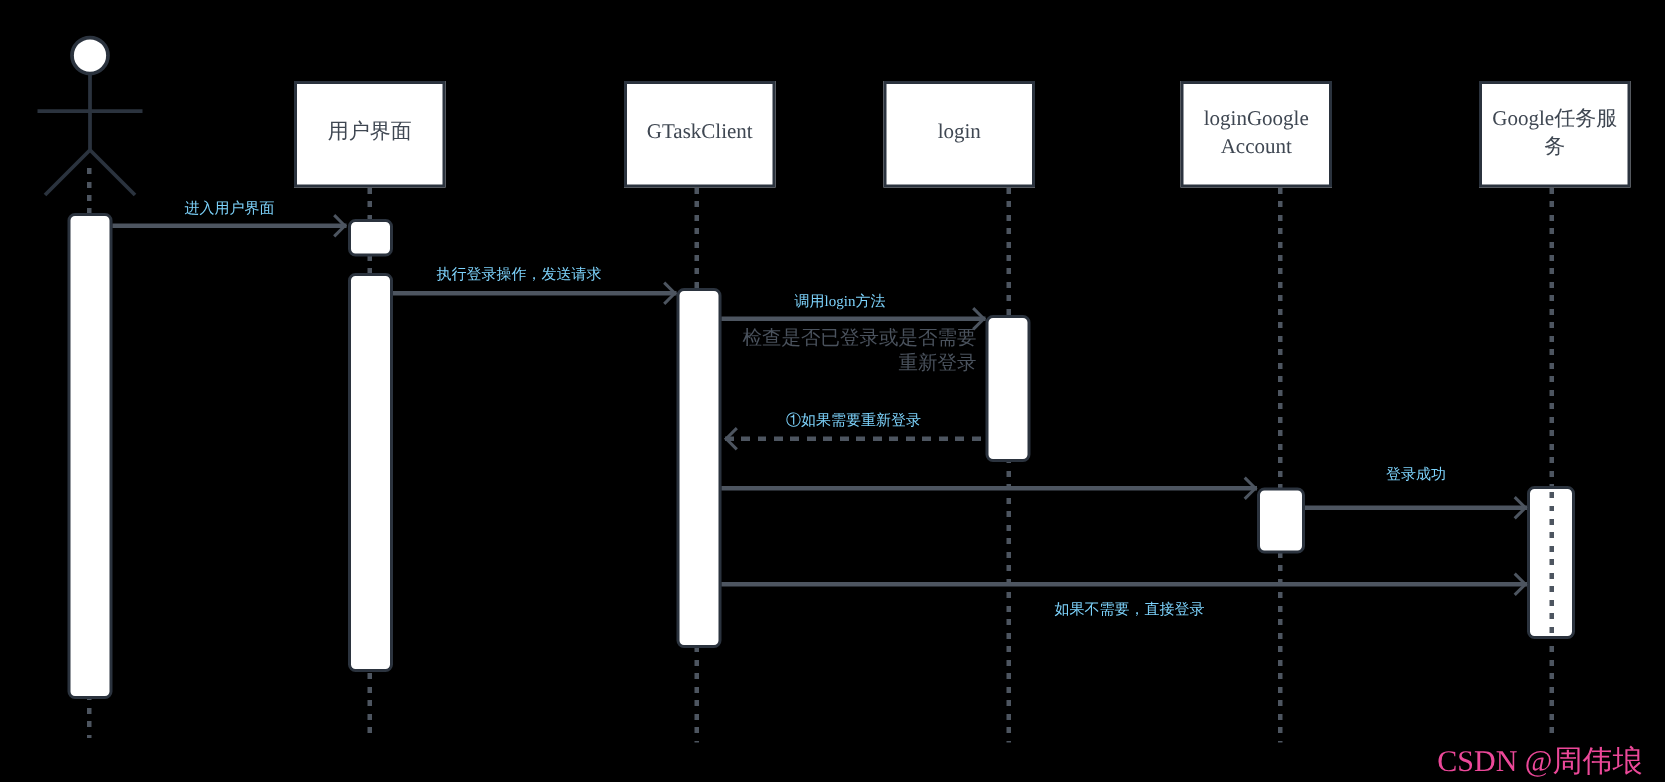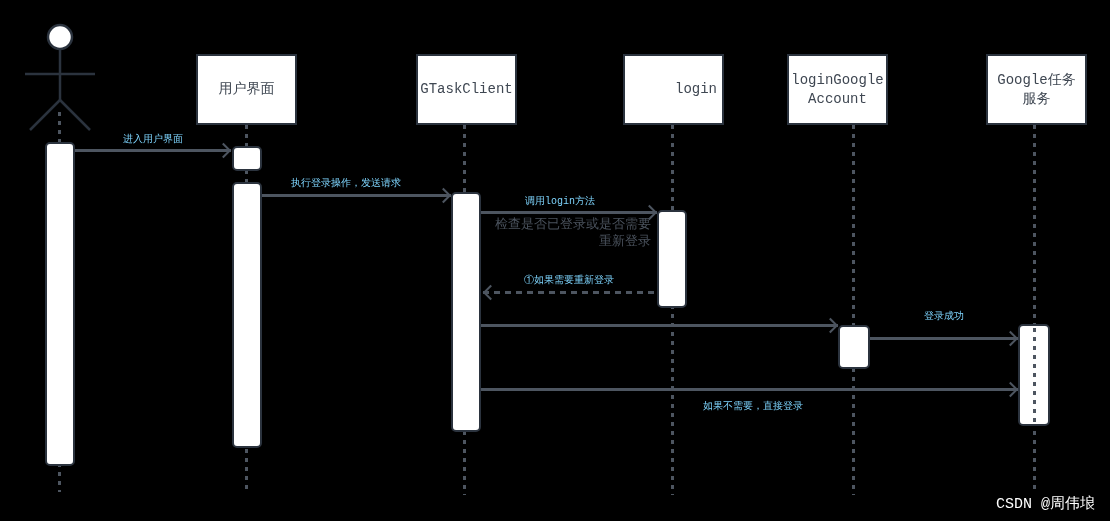--- a/index.html
+++ b/index.html
@@ -1,18 +1,18 @@
 <!DOCTYPE html>
 <html><head>
 <meta charset="utf-8">
 <style>
   html,body { margin:0; padding:0; background:#000; }
   .stage {
     position:relative; width:1110px; height:521px; background:#000000;
-    font-family:Liberation Mono, monospace; overflow:hidden;
+    font-family:Liberation Serif, serif; overflow:hidden;
   }
   .head-box {
     position:absolute; top:54px; width:101px; height:71px; box-sizing:border-box;
     background:#ffffff; border:2px solid #2b333e;
     display:flex; align-items:center; justify-content:center;
     text-align:center; color:#3f4752; font-size:14px; line-height:1.3;
     padding:0 5px; z-index:2;
   }
   .lifeline {
     position:absolute; width:3px; z-index:1;
@@ -34,21 +34,21 @@
   .chev.left  { transform:rotate(-135deg); }
   .msg-label {
     position:absolute; transform:translateX(-50%); white-space:nowrap;
     color:#7dd3fc; font-size:10px; z-index:5;
   }
   .note-label {
     position:absolute; transform:translateX(-50%); width:162px; text-align:right;
     color:#4a525d; font-size:13px; line-height:1.3; z-index:5;
   }
   .watermark {
-    position:absolute; right:15px; top:494px; color:#ffffff; font-size:15px; z-index:6;
+    position:absolute; right:15px; top:494px; color:#ec4899; font-size:20px; z-index:6;
   }
 </style>
 </head>
 <body>
 
 <div class="stage">
 
   <svg style="position:absolute;left:20px;top:20px;z-index:2;" width="80" height="112" viewBox="0 0 80 112">
     <circle cx="40" cy="17" r="12" fill="#ffffff" stroke="#2b333e" stroke-width="2.5"></circle>
     <line x1="40" y1="29.5" x2="40" y2="80" stroke="#2b333e" stroke-width="2.5"></line>
@@ -63,21 +63,21 @@
   <div class="lifeline" style="left:671px; top:125px; height:370px;"></div>
   <div class="lifeline" style="left:852px; top:125px; height:370px;"></div>
   <div class="lifeline" style="left:1033px; top:125px; height:367px;"></div>
 
   <div class="head-box" style="left:196px;">
     <span>用户界面</span>
   </div>
   <div class="head-box" style="left:416px;text-align:center;">
     <span>GTaskClient</span>
   </div>
-  <div class="head-box" style="left:623px;justify-content:flex-end;">
+  <div class="head-box" style="left:589px;">
     <span>login</span>
   </div>
   <div class="head-box" style="left:787px;text-align:center;">
     <span>loginGoogle Account</span>
   </div>
   <div class="head-box" style="left:986px;">
     <span>Google任务服务</span>
   </div>
 
   <div class="act" style="left:45px;  top:142px; height:324px;"></div>

